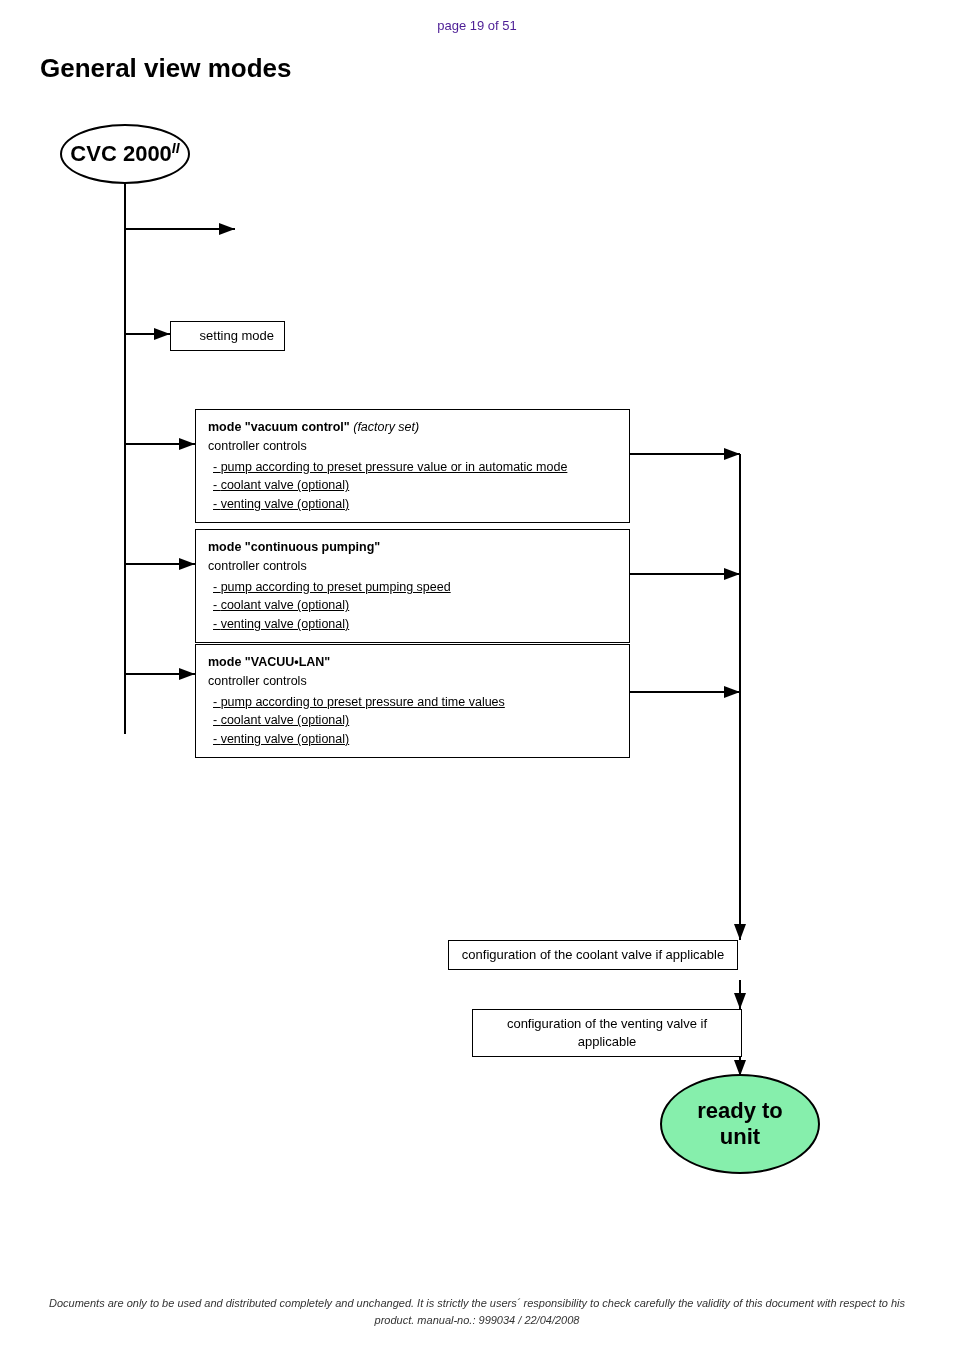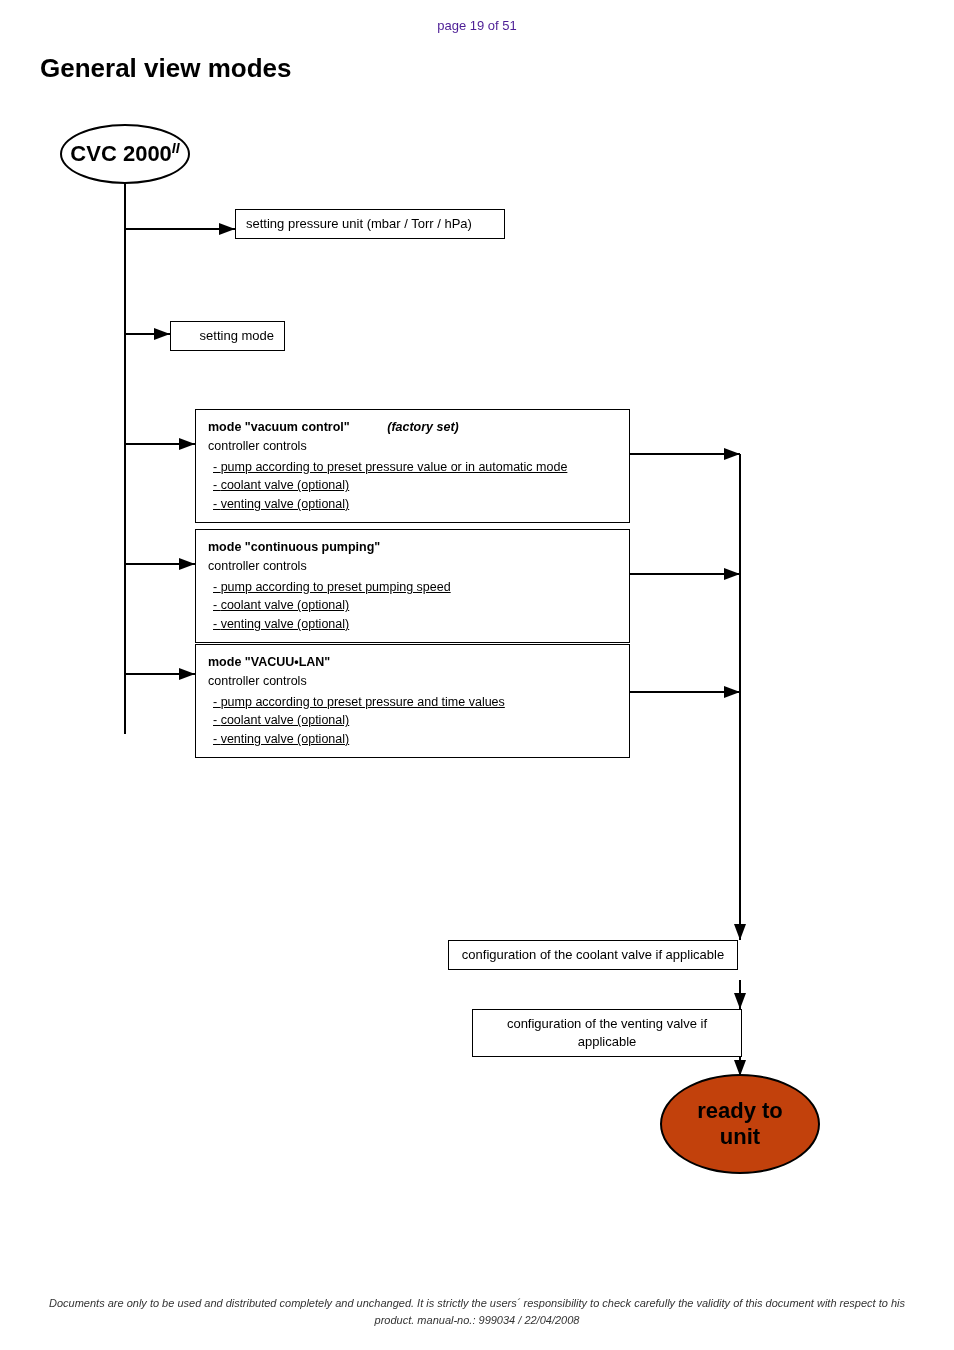--- a/index.html
+++ b/index.html
@@ -84,22 +84,21 @@
       background: #fff;
       padding: 8px 12px;
       font-size: 12.5px;
       line-height: 1.5;
     }
     .mode-title {
       font-weight: bold;
     }
     .mode-italic {
       font-style: italic;
-      font-weight: bold;
-      margin-left: 34px;
+      font-weight: normal;
     }
     .mode-list {
       list-style: none;
       padding-left: 5px;
       margin-top: 2px;
       text-decoration: underline;
     }
     .mode-list li::before {
       content: "- ";
     }
@@ -107,21 +106,21 @@
     
     .ready-oval {
       position: absolute;
       border: 2px solid #000;
       border-radius: 50%;
       display: flex;
       align-items: center;
       justify-content: center;
       flex-direction: column;
       text-align: center;
-      background: #c2410c;
+      background: #86efac;
     }
     .ready-oval-text {
       font-size: 22px;
       font-weight: bold;
       line-height: 1.2;
     }
 
     .footer-text {
       position: absolute;
       bottom: 20px;
@@ -184,23 +183,20 @@
       <line x1="700" y1="938" x2="700" y2="962" stroke="#000" stroke-width="2" marker-end="url(#arrowhead)"></line>
 
     </svg>
 
     <div class="cvc-oval">
       <span class="cvc-oval-text">
         <span>CVC 2000</span><span class="cvc-superscript">II</span>
       </span>
     </div>
 
-    <div class="flow-box" style="left:195px; top:95px; width:270px;">
-      <span>setting pressure unit (mbar / Torr / hPa)</span>
-    </div>
 
     <div class="flow-box" style="left:130px; top:207px; width:115px; text-align:right;">
       <span>setting mode</span>
     </div>
 
     <div class="mode-box" style="left:155px; top:295px; width:435px;">
       <div>
         <span class="mode-title">mode "vacuum control"</span><span class="mode-italic"> (factory set)</span>
       </div>
       <div>controller controls</div>

